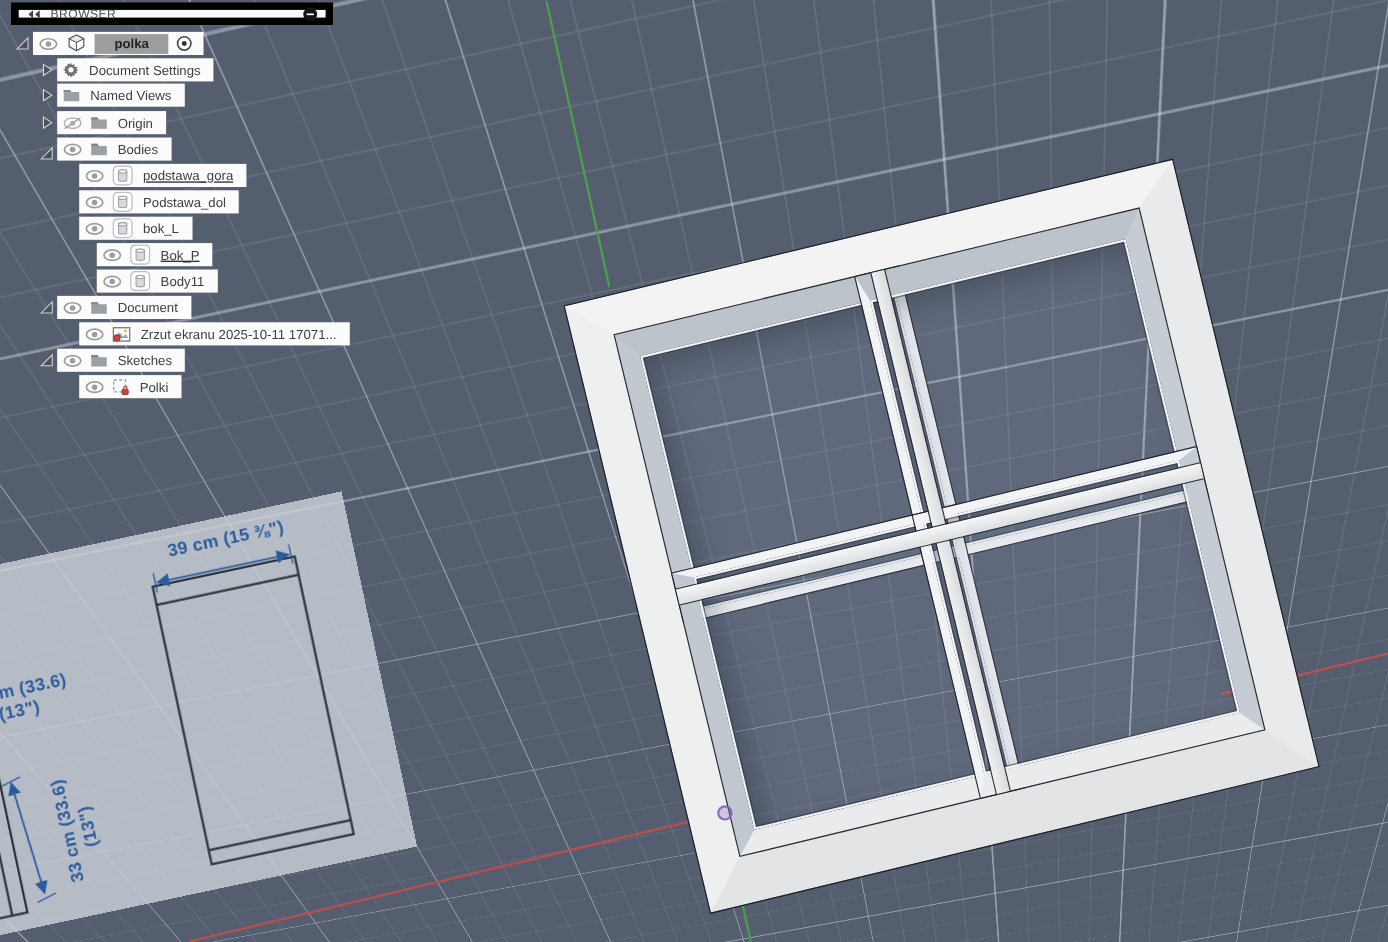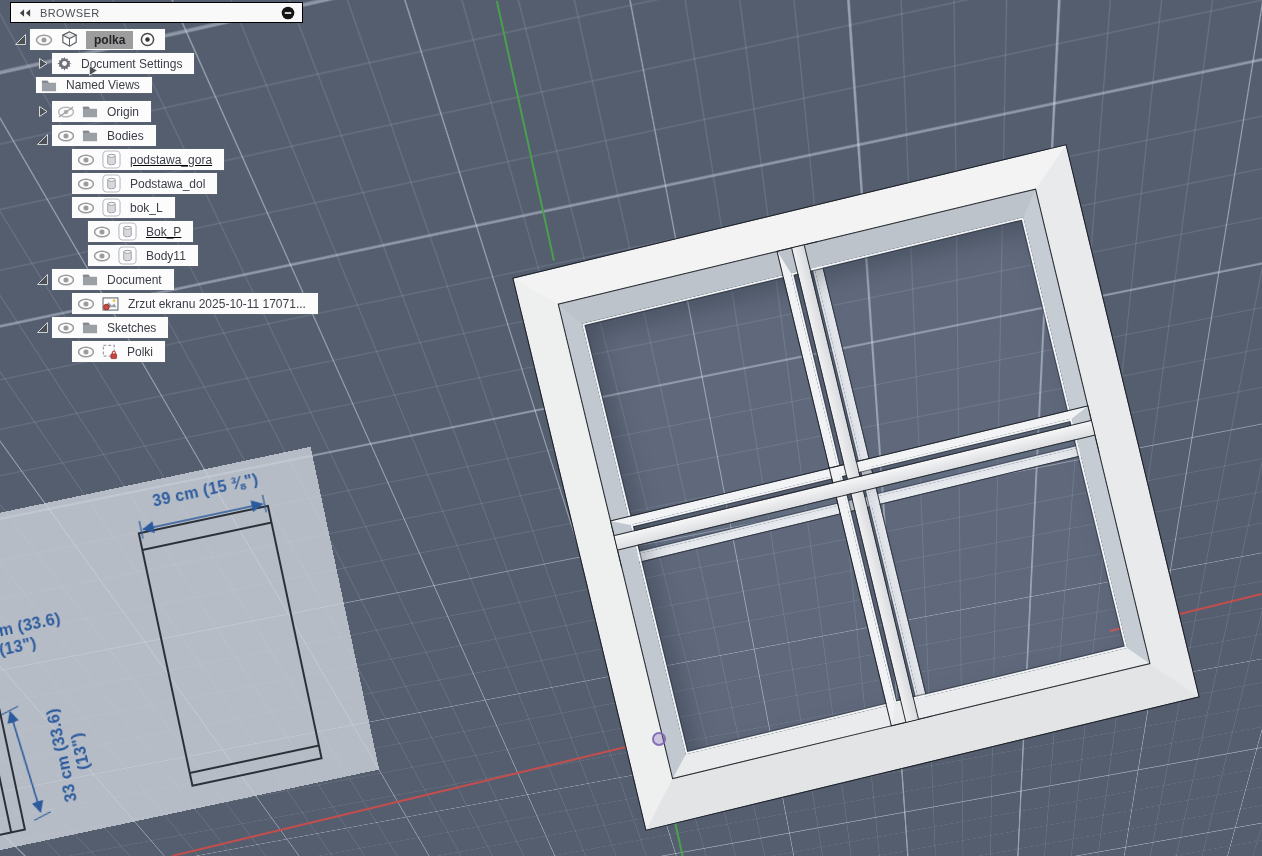--- a/index.html
+++ b/index.html
@@ -69,31 +69,31 @@
     border-width:8px 8px 20px 18px;border-color:#f2f3f4 #eef0f2 #e9ebed #c2c8cf;}
   .c-br{right:0;bottom:0;width:calc(50% - 6px);height:calc(50% - 7px);
     border-width:8px 18px 20px 8px;border-color:#f2f3f4 #c6ccd3 #e9ebed #f1f2f3;}
 
   .origin-marker{position:absolute;left:652px;top:732px;width:10px;height:10px;
     border-radius:50%;border:2px solid rgba(128,100,180,0.9);
     background:rgba(128,100,180,0.3);}
 
   
   .browser-header{position:absolute;left:10px;top:2px;width:293px;height:21px;
-    background:#f9f9fa;border:1px solid #000000;display:flex;align-items:center;
+    background:#f9f9fa;border:7px solid #000000;display:flex;align-items:center;
     padding:0 7px;box-sizing:border-box;gap:8px;}
   .browser-title{font-size:11px;color:#4c5055;letter-spacing:.4px;flex:1;}
   .icon{display:inline-flex;align-items:center;justify-content:center;line-height:0;}
   .trow{position:absolute;display:flex;align-items:center;height:21px;}
   .twisty{width:13px;height:13px;margin-right:3px;flex:none;}
   .chip{display:flex;align-items:center;background:#fcfcfd;height:21px;
     padding:0 10px 0 5px;gap:7px;font-size:12px;color:#3c4047;
     box-shadow:0 0 0 1px rgba(105,112,124,0.22);white-space:nowrap;}
   .lbl{padding:1px 2px;}
-  .lbl.sel{background:#9d9d9d;color:#222428;font-weight:bold;padding:2px 8px;}
+  .lbl.sel{background:#9d9d9d;color:#222428;font-weight:bold;padding:2px 18px;}
 </style>
 </head>
 <body>
 
 <div class="stage">
 
   <div class="viewport" style="position:absolute;inset:0;">
     <div class="grid"></div>
 
     <div class="axis green ax-g1"></div>
@@ -202,21 +202,21 @@
           <span class="chip">
             <span class="icon">
               <svg viewBox="0 0 16 16" width="15" height="15">
                 <path d="M8 1l1 2.2 2.3-.6.3 2.4 2.4.3-.6 2.3L15.6 8l-2.2 1 .6 2.3-2.4.3-.3 2.4-2.3-.6-1 2.2-1-2.2-2.3.6-.3-2.4-2.4-.3.6-2.3L.4 8l2.2-1-.6-2.3 2.4-.3.3-2.4 2.3.6z" fill="#6e7276"></path>
                 <circle cx="8" cy="8" r="2.6" fill="#fbfbfc"></circle>
               </svg>
             </span>
             <span class="lbl">Document Settings</span>
           </span>
         </div>
-        <div class="trow" style="left: 36px; top: 64px; pointer-events: auto; flex-direction: column;">
+        <div class="trow" style="left: 36px; top: 76px; pointer-events: auto;">
           <span class="icon twisty">
             <svg viewBox="0 0 13 13" width="13" height="13">
               <path d="M3.5 1.5 L11 6.5 L3.5 11.5 Z" fill="#4d5156" stroke="#d6d8db" stroke-width="1"></path>
             </svg>
           </span>
           <span class="chip">
             <span class="icon">
               <svg viewBox="0 0 17 13" width="16" height="13">
                 <path d="M1 1.5 h6 l1.3 2 H16 v9 H1 Z" fill="#9aa0a6"></path>
                 <path d="M1 1.5 h6 l1.3 2 H1 Z" fill="#81868c"></path>

